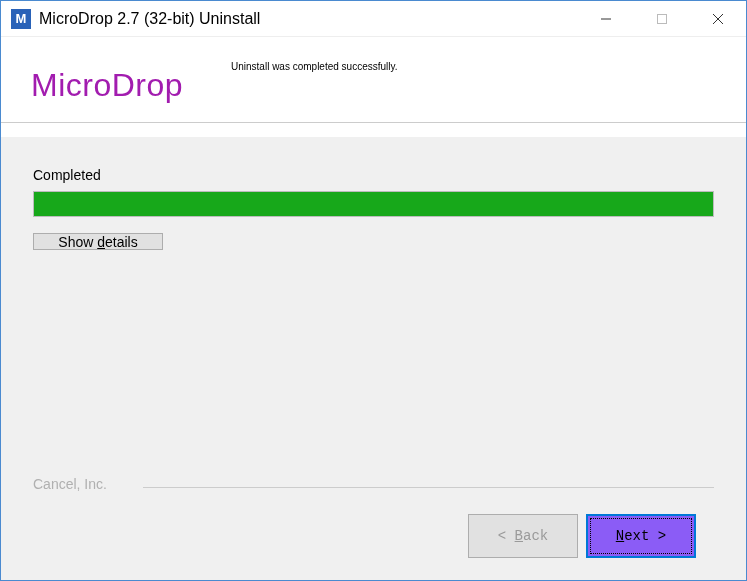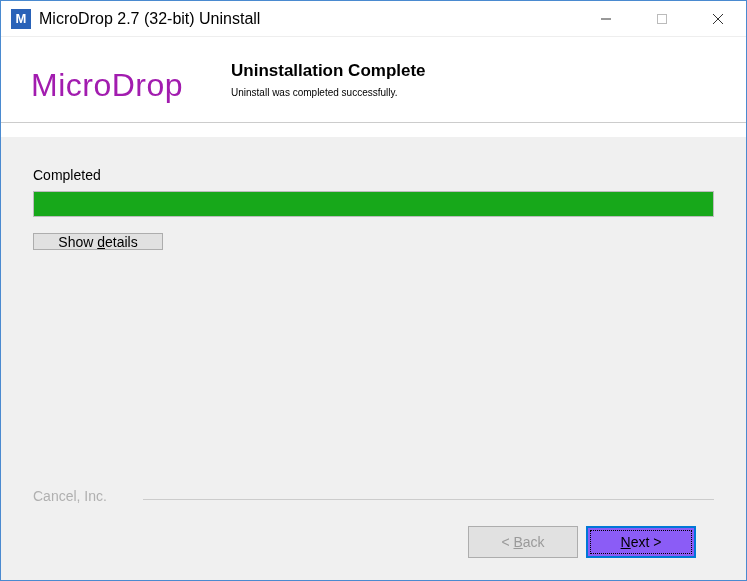--- a/index.html
+++ b/index.html
@@ -152,23 +152,23 @@
     }
     .footer {
       background: #f0f0f0;
       padding: 16px 24px 22px 24px;
       display: flex;
       justify-content: flex-end;
       gap: 8px;
     }
     .footer-btn {
       width: 110px;
-      height: 32px;
-      font-size: 14px;
-      font-family: Liberation Sans, sans-serif;
+      height: 44px;
+      font-size: 14px;
+      font-family: Liberation Mono, monospace;
       border: 1px solid #adadad;
       background: #e1e1e1;
       cursor: pointer;
     }
     .footer-btn.disabled {
       color: #9a9a9a;
       cursor: default;
     }
     .footer-btn.primary {
       border: 2px solid #0078d7;
@@ -208,21 +208,20 @@
             <line x1="1" y1="1" x2="11" y2="11" stroke="#333" stroke-width="1"></line>
             <line x1="11" y1="1" x2="1" y2="11" stroke="#333" stroke-width="1"></line>
           </svg>
       </button>
     </div>
   </div>
 
   <div class="header">
     <div class="logo">MicroDrop</div>
     <div class="header-text">
-      <div class="header-title">Uninstallation Complete</div>
       <div class="header-subtitle">Uninstall was completed successfully.</div>
     </div>
   </div>
 
   <div class="divider"></div>
 
   <div class="content">
     <div class="status-label">Completed</div>
     <div class="progress-bar">
       <div class="progress-fill"></div>

